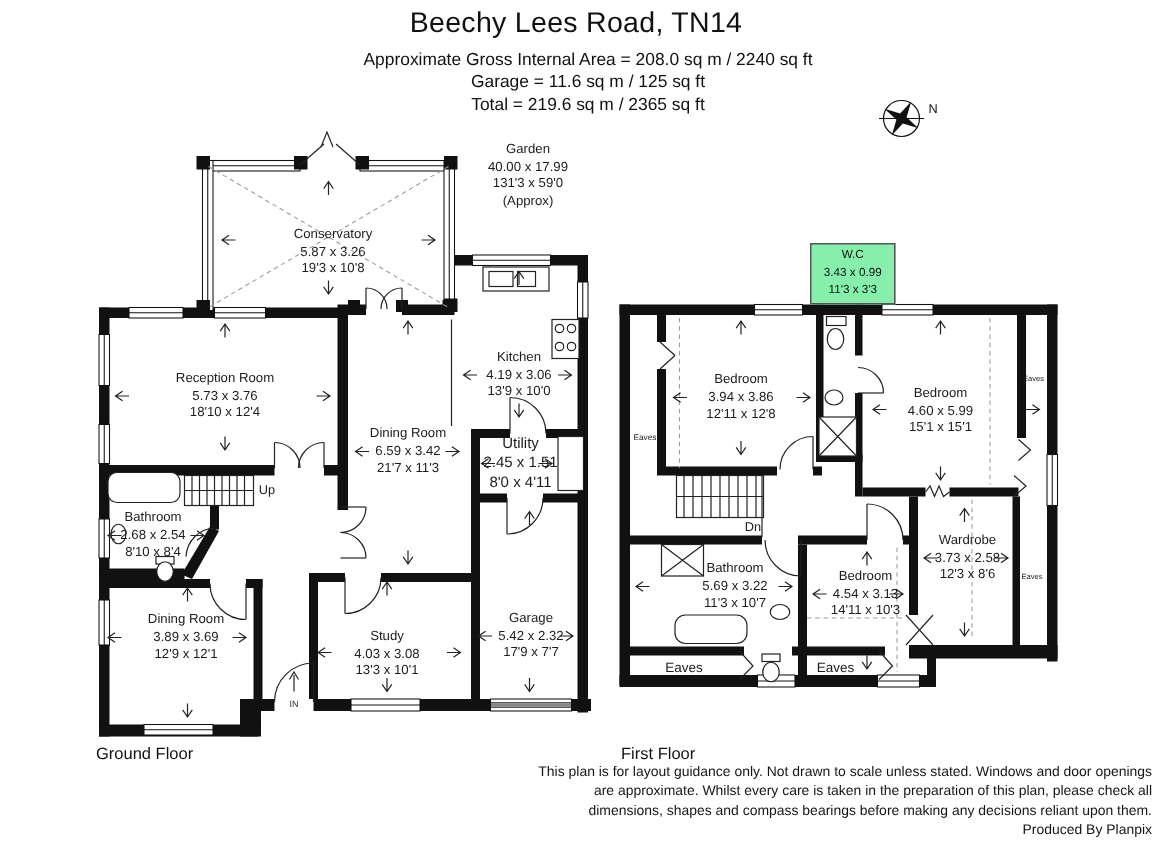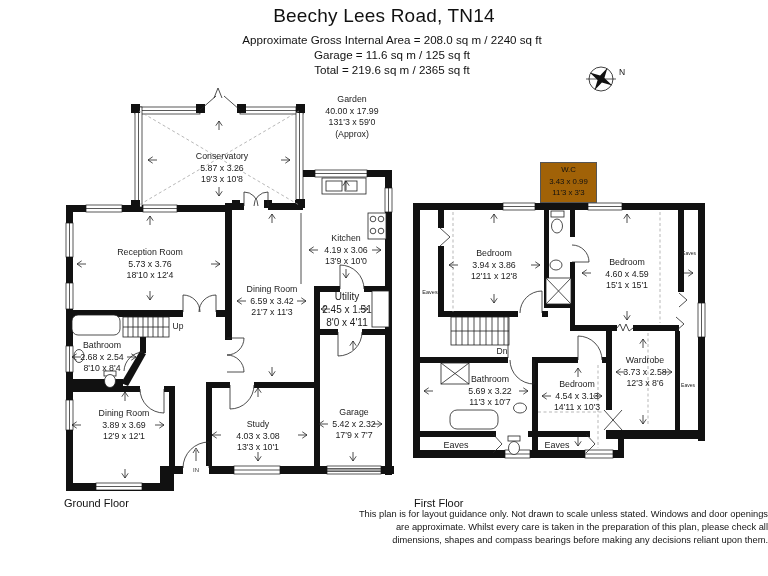--- a/index.html
+++ b/index.html
@@ -10,21 +10,21 @@
   .title{left:0;right:0;top:5px;text-align:center;font-size:19px;font-weight:normal;letter-spacing:.2px}
   .summary{left:16px;right:0;top:33px;text-align:center;font-size:11.6px;line-height:14.8px}
   .rlabel{font-size:8.8px;line-height:1.32;color:#1c1c1c}
   .rlabel-sm{font-size:10px;line-height:1.3;color:#1c1c1c}
   .tiny{font-size:5.5px;color:#222}
   .eavesbox{font-size:9px;color:#1c1c1c}
   .annot{font-size:8.5px;color:#1c1c1c}
   .in-label{font-size:6px;color:#333}
   .floorlbl{font-size:11px;font-weight:normal}
   .wcbox{left:540px;top:162px;width:55px;height:38px;border:1px solid #555;
-         font-size:7.8px;line-height:1.5;text-align:center;padding-top:1px;background:#a16207}
+         font-size:7.8px;line-height:1.5;text-align:center;padding-top:1px;background:#86efac}
   .footer{left:0;right:0;top:508px;text-align:right;font-size:9.3px;line-height:13px;color:#151515}
   .north{font-size:8.5px;color:#111}
   svg{position:absolute;left:0;top:0}
 </style>
 </head>
 <body>
 
 <svg id="plan-svg" width="768" height="576" viewBox="0 0 768 576">
   <g id="gWalls" fill="#111">
       <rect x="66" y="205" width="7" height="286"></rect>
@@ -368,21 +368,21 @@
   <div>3.43 x 0.99</div>
   <div>11'3 x 3'3</div>
 </div>
 <div class="abs ctr rlabel" style="left:494px;top:265px">
   <div>Bedroom</div>
   <div>3.94 x 3.86</div>
   <div>12'11 x 12'8</div>
 </div>
 <div class="abs ctr rlabel" style="left:627px;top:274px">
   <div>Bedroom</div>
-  <div>4.60 x 4.59</div>
+  <div>4.60 x 5.99</div>
   <div>15'1 x 15'1</div>
 </div>
 <div class="abs ctr rlabel" style="left:490px;top:391px">
   <div>Bathroom</div>
   <div>5.69 x 3.22</div>
   <div>11'3 x 10'7</div>
 </div>
 <div class="abs ctr rlabel" style="left:577px;top:396px">
   <div>Bedroom</div>
   <div>4.54 x 3.13</div>
@@ -401,13 +401,14 @@
 <div class="abs ctr eavesbox" style="left:456px;top:445px">Eaves</div>
 <div class="abs ctr eavesbox" style="left:557px;top:445px">Eaves</div>
 
 <div class="abs floorlbl" style="left:64px;top:497px">Ground Floor</div>
 <div class="abs floorlbl" style="left:414px;top:497px">First Floor</div>
 
 <div class="abs footer">
   <div>This plan is for layout guidance only. Not drawn to scale unless stated. Windows and door openings</div>
   <div>are approximate. Whilst every care is taken in the preparation of this plan, please check all</div>
   <div>dimensions, shapes and compass bearings before making any decisions reliant upon them.</div>
+  <div>Produced By Planpix</div>
 </div>
 
 </body></html>

